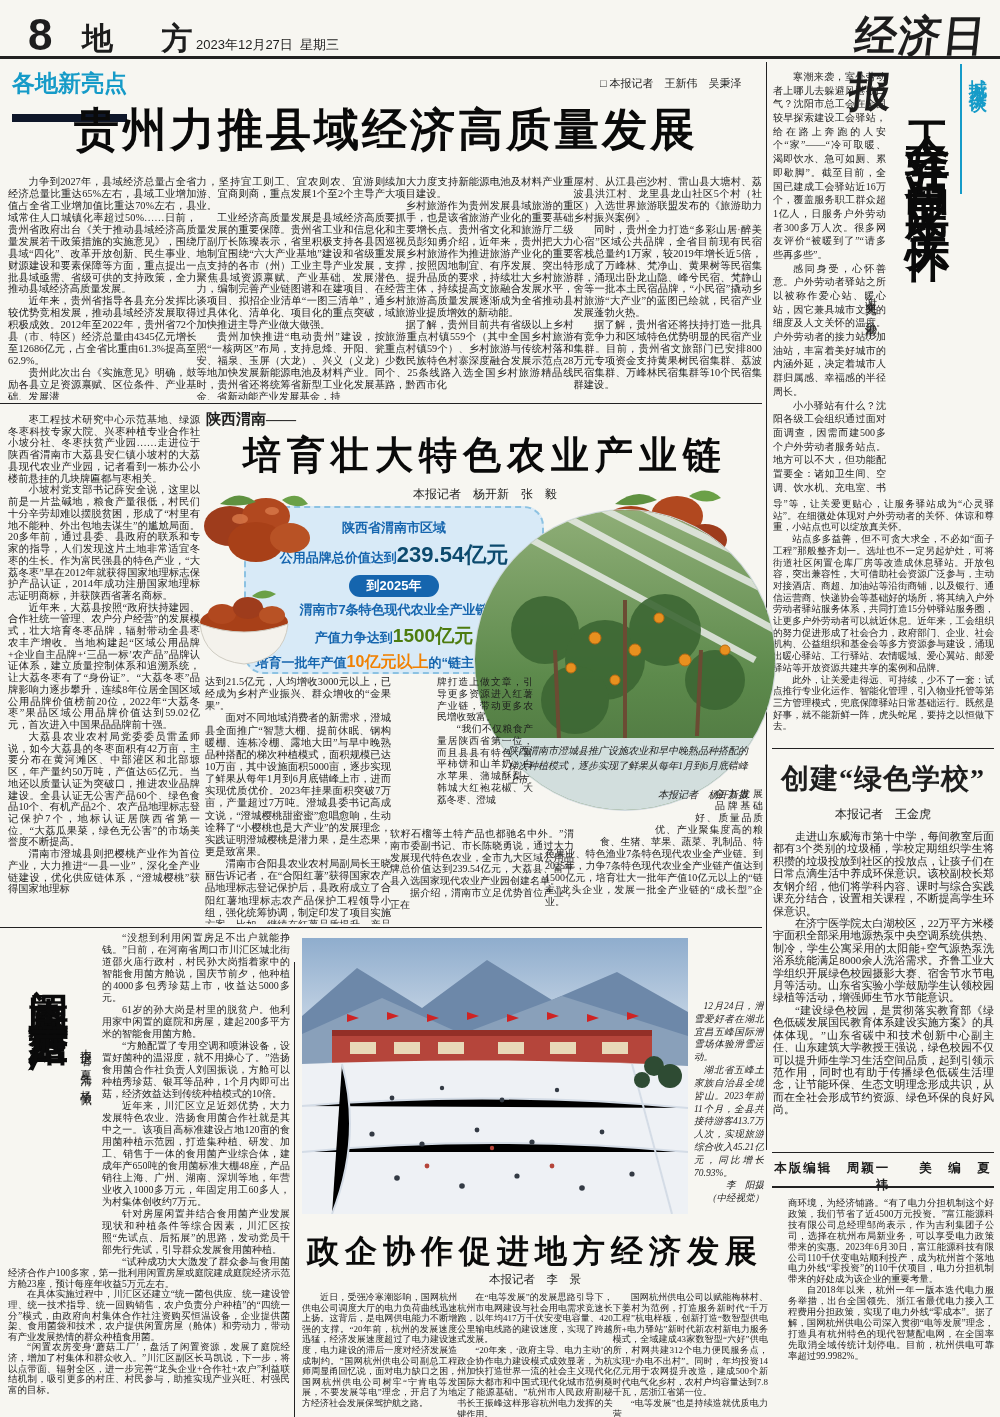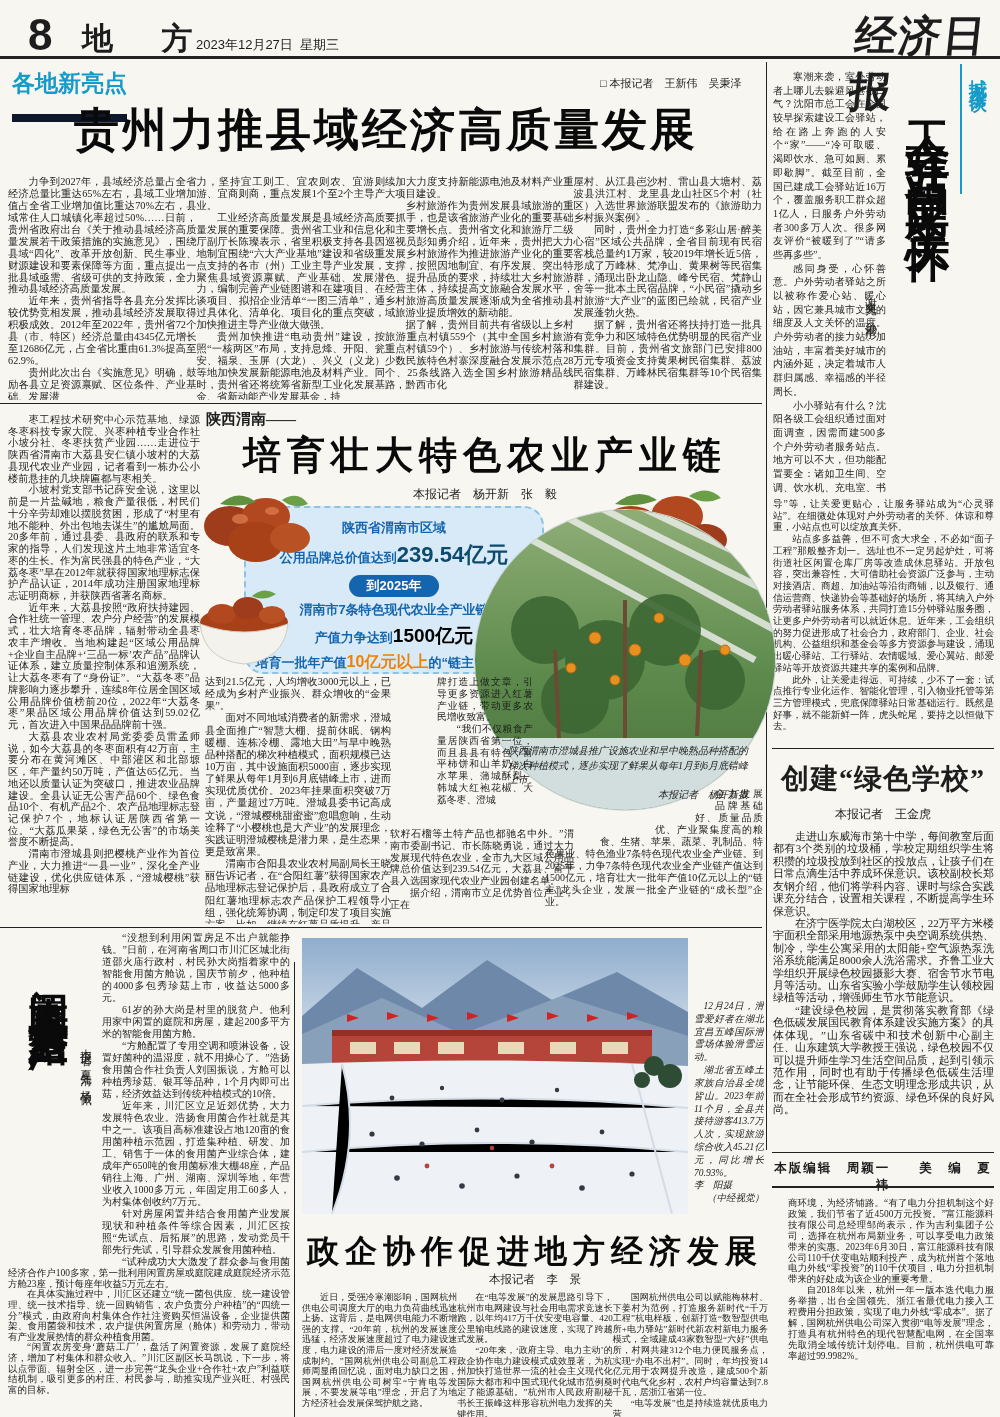--- a/index.html
+++ b/index.html
@@ -21,21 +21,21 @@
 .section-title{font-family:"Liberation Sans",sans-serif;font-weight:900;font-size:31px;letter-spacing:20px}
 .brand{font-weight:900;font-size:42px;letter-spacing:2px;transform:skewX(-6deg)}
 
 .gz-label{font-family:"Liberation Sans",sans-serif;font-weight:bold;font-size:23px;border-bottom:8px solid #0f172a;padding-bottom:15px}
 .gz-headline{font-size:45px;letter-spacing:3px;text-align:center;white-space:nowrap}
 .cols4{display:flex;gap:0}
 .cols4>div{flex:1}
 
 .infog{background:#d8eaf7;border:2px dashed #8cc2e2;border-radius:20px;text-align:center;color:#1565ae;font-family:"Liberation Sans",sans-serif;font-weight:bold;font-size:13px;line-height:1.55;padding-top:10px}
 .infog .big1{color:#0c4a6e;font-size:22px;font-weight:900}
-.infog .big2{color:#000000;font-size:19px;font-weight:900}
+.infog .big2{color:#4d7c0f;font-size:19px;font-weight:900}
 .infog .big3{color:#f18101;font-size:16px;font-weight:900}
 .pill{display:inline-block;background:#1565ae;color:#fff;border-radius:13px;padding:1px 18px;font-size:13px;margin:3px 0}
 .caption{font-style:italic;color:#222}
 .footer-line{font-size:12.5px;letter-spacing:2px;text-align:center;font-weight:bold}
 </style>
 </head>
 <body>
 
 <div class="abs pagenum" style="left:28px;top:10px">8</div>
 <div class="abs section-title" style="left:82px;top:18px">地 方</div>
@@ -283,21 +283,21 @@
     <g fill="#b5453b">
         <circle cx="125" cy="228" r="2.4"></circle>
         <circle cx="250" cy="228" r="2.4"></circle>
         <circle cx="190" cy="210" r="2.2"></circle>
       </g>
   </svg>
 </div>
 <div class="abs caption clip" style="left:694px;top:1000px;width:70px;height:214px;font-size:9.5px;line-height:1.35;text-align:justify">
   <p style="text-indent:1em">12月24日，滑雪爱好者在湖北宜昌五峰国际滑雪场体验滑雪运动。</p>
   <p style="text-indent:1em">湖北省五峰土家族自治县全境皆山。2023年前11个月，全县共接待游客413.7万人次，实现旅游综合收入45.21亿元，同比增长70.93%。</p>
-  <div style="text-align:left">李　阳摄</div>
+  <div style="text-align:right">李　阳摄</div>
   <div style="text-align:right">（中经视觉）</div>
 </div>
 
 <div class="abs" style="left:772px;top:760px;width:222px;text-align:center;font-weight:900;font-size:28px;letter-spacing:1px">创建“绿色学校”</div>
 <div class="abs" style="left:772px;top:806px;width:222px;text-align:center;font-size:12px">本报记者　王金虎</div>
 <div class="abs bt clip" style="left:773px;top:830px;width:221px;height:316px;font-size:11px;line-height:1.13">
   <p>走进山东威海市第十中学，每间教室后面都有3个类别的垃圾桶，学校定期组织学生将积攒的垃圾投放到社区的投放点，让孩子们在日常点滴生活中养成环保意识。该校副校长郑友钢介绍，他们将学科内容、课时与综合实践课充分结合，设置相关课程，不断提高学生环保意识。</p>
   <p>在济宁医学院太白湖校区，22万平方米楼宇面积全部采用地源热泵中央空调系统供热、制冷，学生公寓采用的太阳能+空气源热泵洗浴系统能满足8000余人洗浴需求。齐鲁工业大学组织开展绿色校园摄影大赛、宿舍节水节电月等活动。山东省实验小学鼓励学生认领校园绿植等活动，增强师生节水节能意识。</p>
   <p>“建设绿色校园，是贯彻落实教育部《绿色低碳发展国民教育体系建设实施方案》的具体体现。”山东省碳中和技术创新中心副主任、山东建筑大学教授王强说，绿色校园不仅可以提升师生学习生活空间品质，起到引领示范作用，同时也有助于传播绿色低碳生活理念，让节能环保、生态文明理念形成共识，从而在全社会形成节约资源、绿色环保的良好风尚。</p>
 </div>

